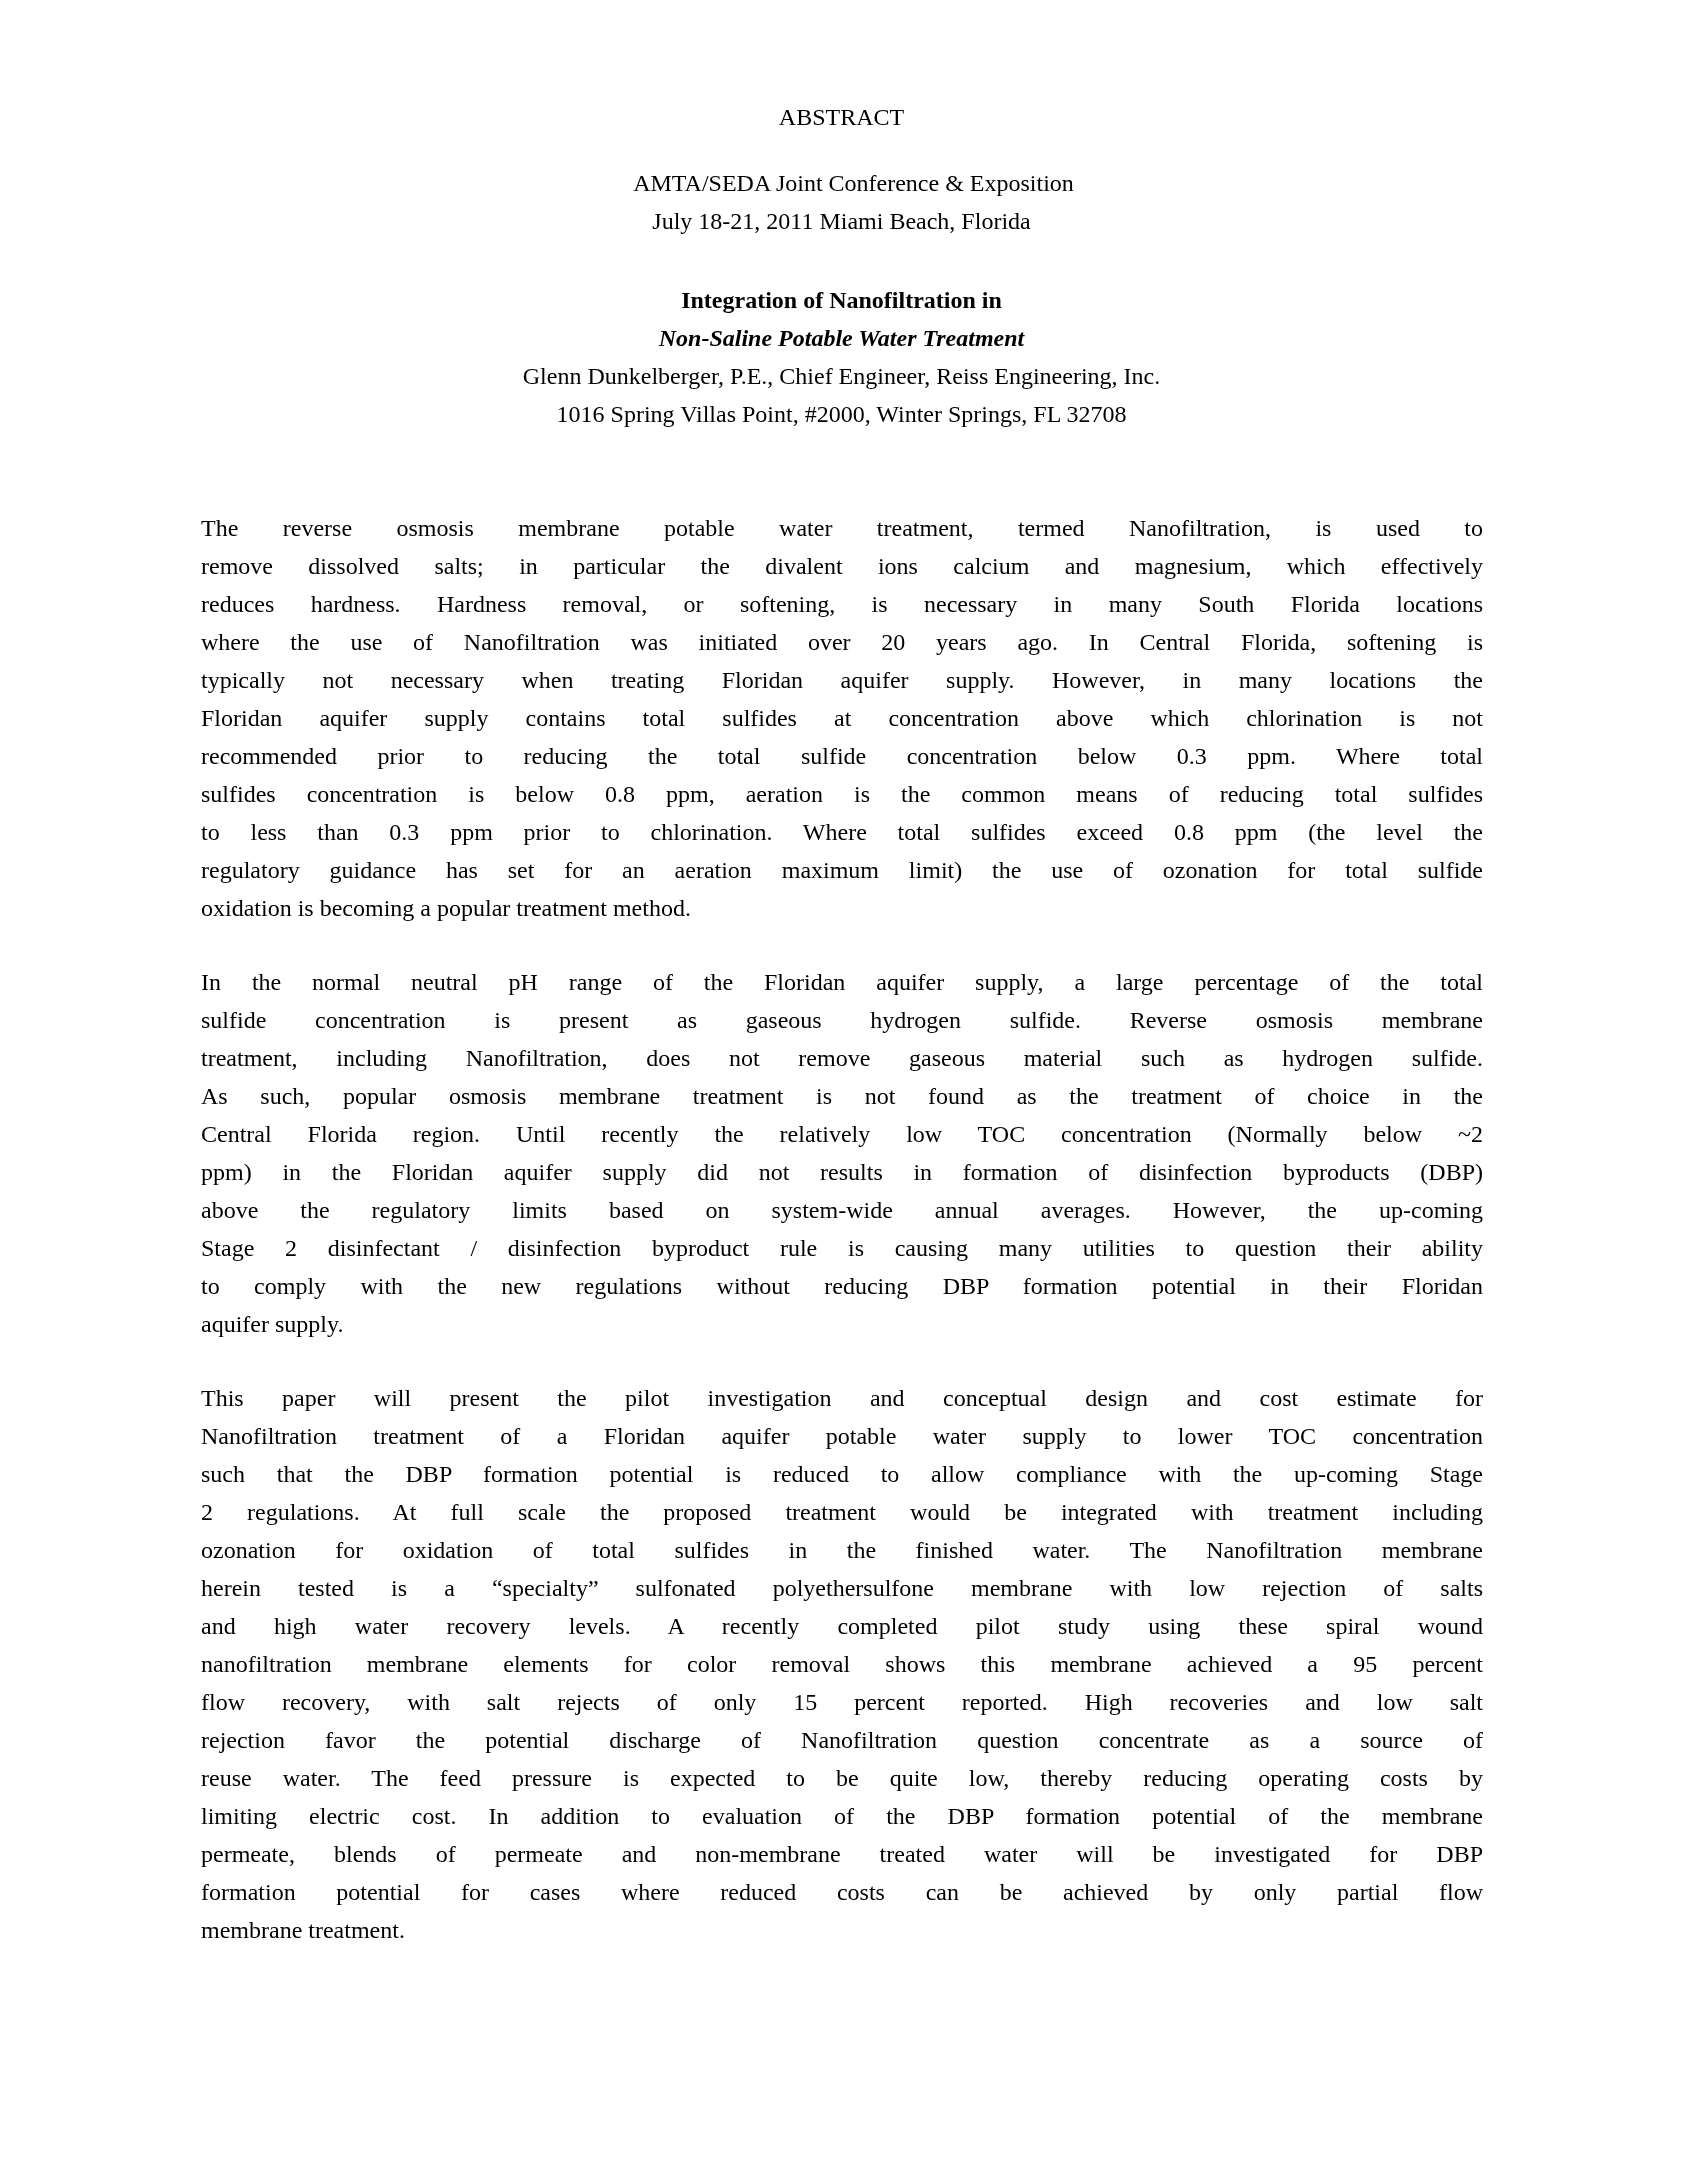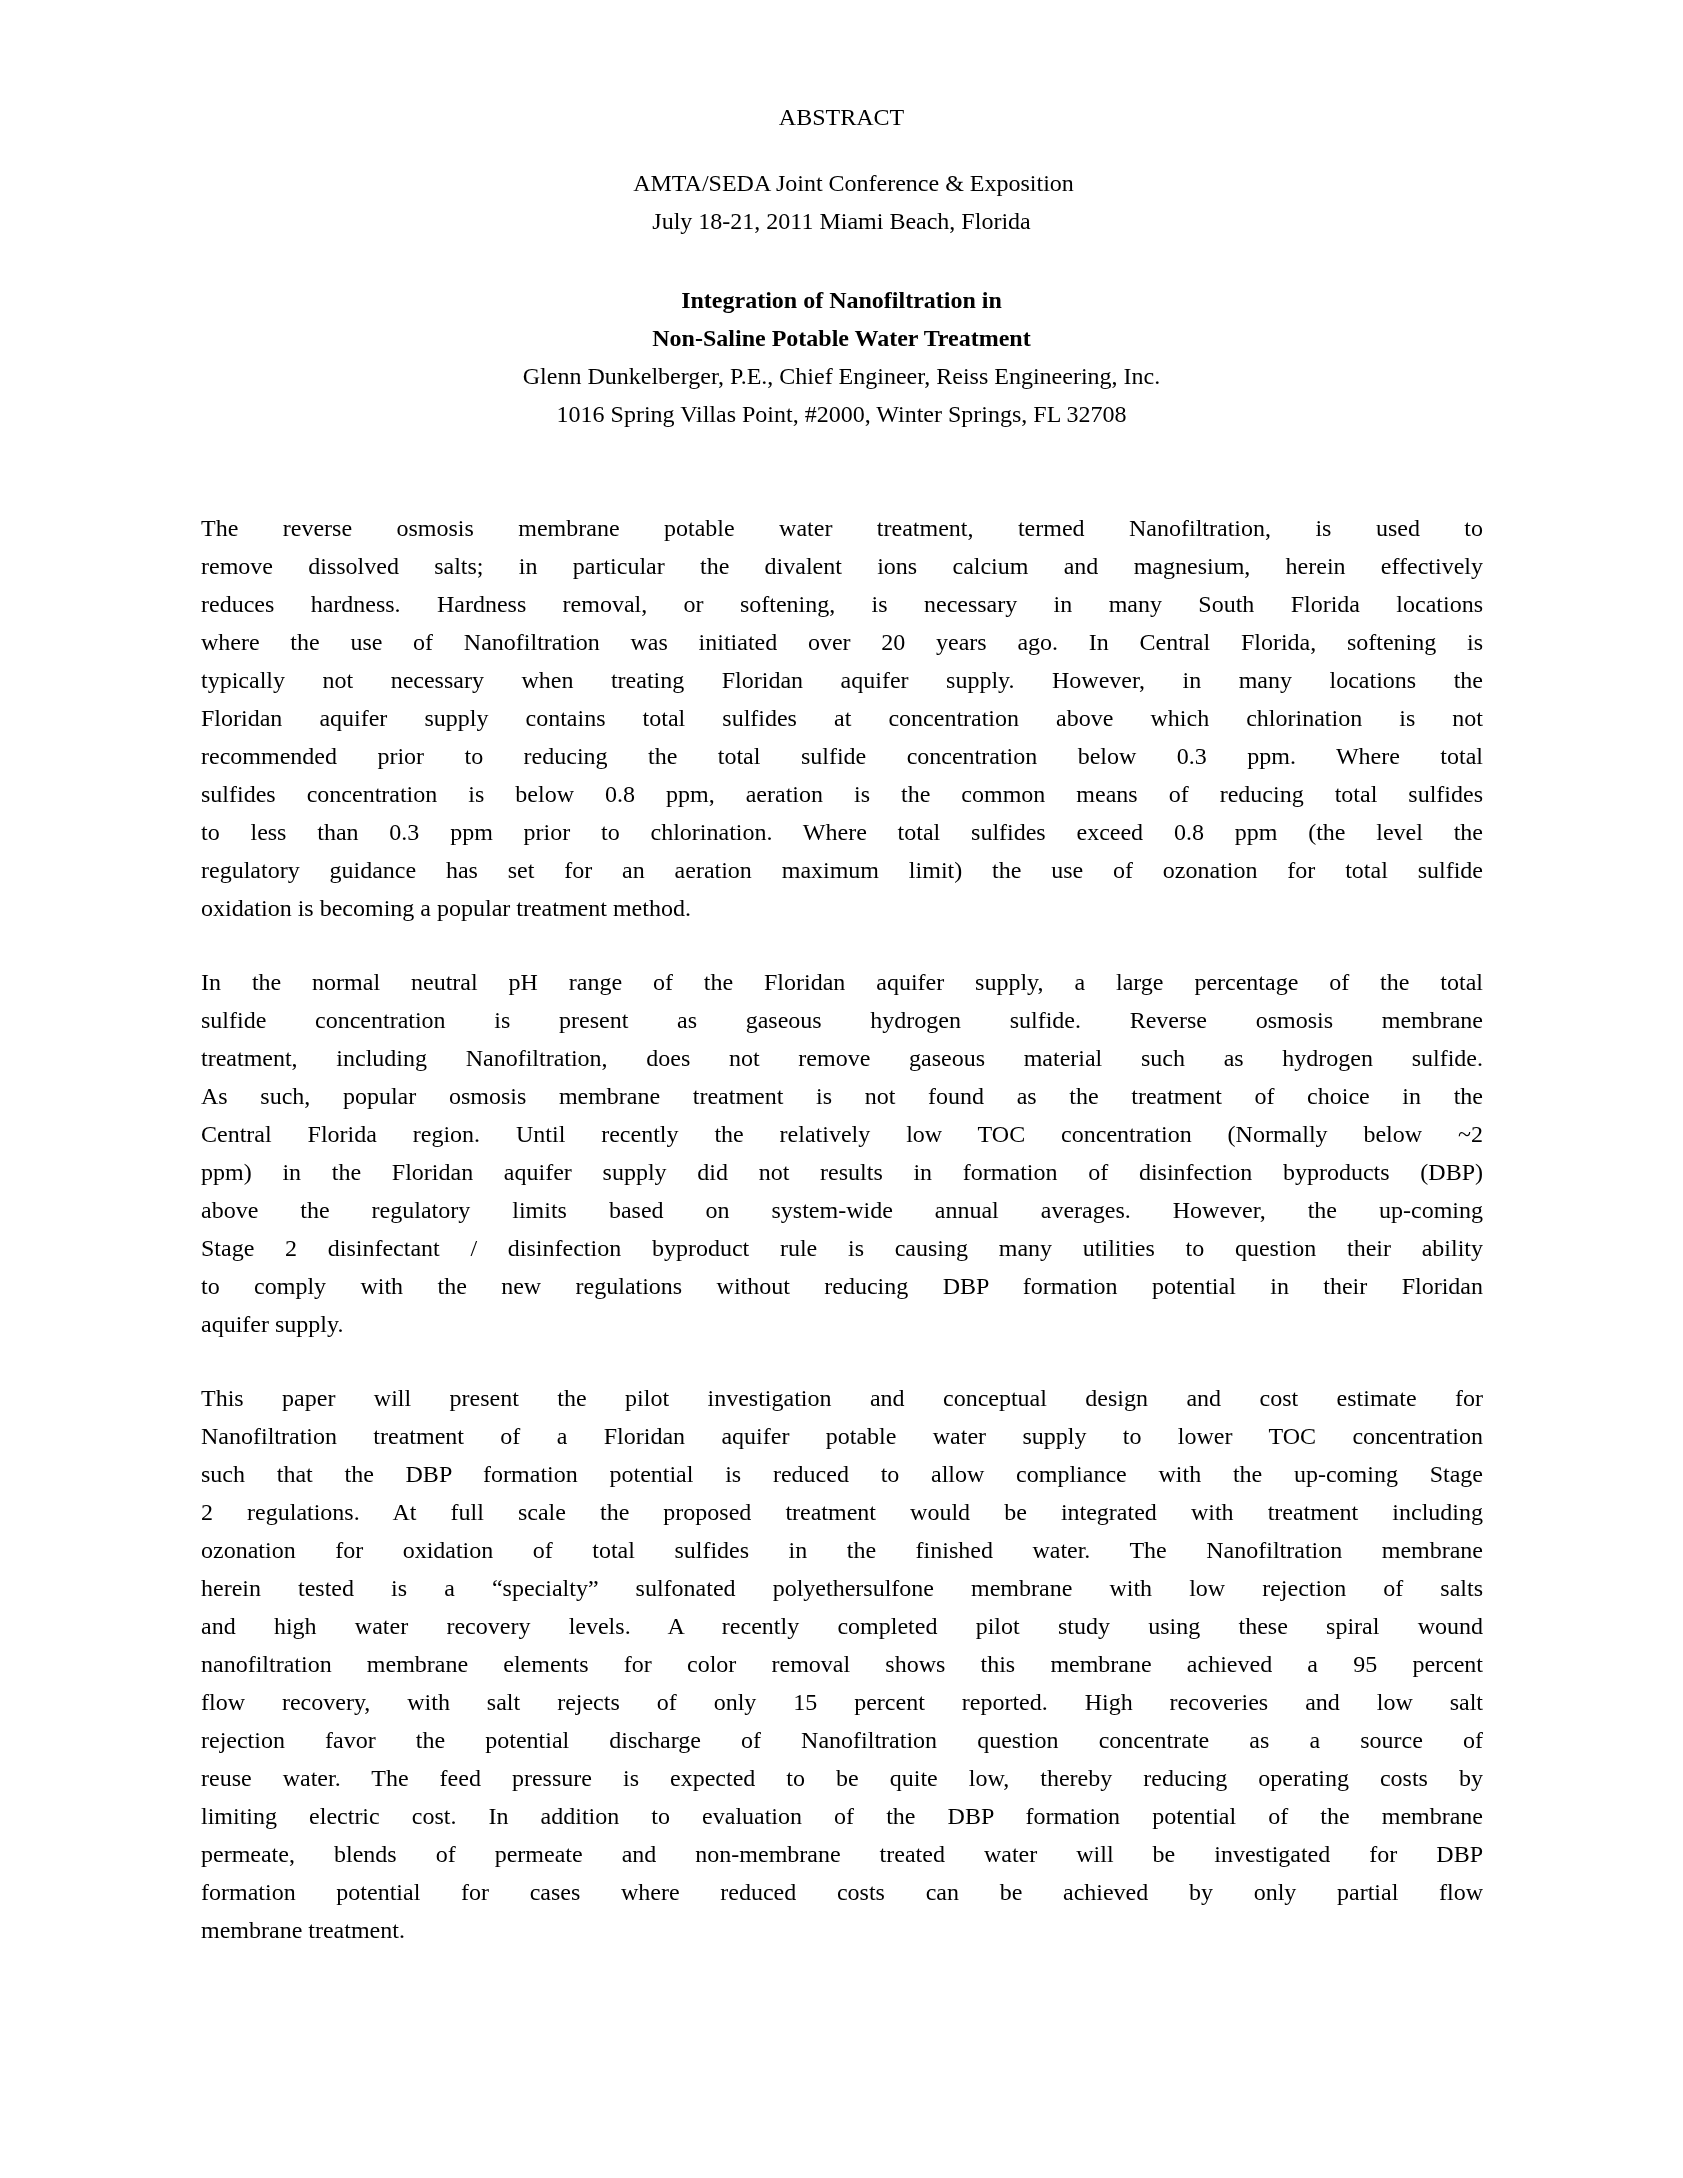--- a/index.html
+++ b/index.html
@@ -13,21 +13,21 @@
       font-size: 24px;
       line-height: 38px;
       overflow: hidden;
       box-sizing: border-box;
     }
     .header { text-align: center; padding-top: 98px; }
     .h-abstract { }
     .h-conf { margin-top: 28px; padding-left: 24px; }
     .h-date { }
     .h-title1 { margin-top: 41px; font-weight: bold; }
-    .h-title2 { font-weight: bold; }
+    .h-title2 { font-weight: bold; font-style: italic; }
     .h-author { }
     .h-address { }
     .docbody { margin: 0 200px 0 201px; }
     .para { margin-top: 36px; }
     .para.first { margin-top: 76px; }
     .para > div {
       text-align: justify;
       text-align-last: justify;
       white-space: normal;
     }
@@ -44,21 +44,21 @@
     <div class="h-conf">AMTA/SEDA Joint Conference &amp; Exposition</div>
     <div class="h-date">July 18-21, 2011 Miami Beach, Florida</div>
     <div class="h-title1">Integration of Nanofiltration in</div>
     <div class="h-title2">Non-Saline Potable Water Treatment</div>
     <div class="h-author">Glenn Dunkelberger, P.E., Chief Engineer, Reiss Engineering, Inc.</div>
     <div class="h-address">1016 Spring Villas Point, #2000, Winter Springs, FL  32708</div>
   </div>
   <div class="docbody">
     <div class="para first">
         <div>The reverse osmosis membrane potable water treatment, termed Nanofiltration, is used to</div>
-        <div>remove dissolved salts; in particular the divalent ions calcium and magnesium, herein effectively</div>
+        <div>remove dissolved salts; in particular the divalent ions calcium and magnesium, which effectively</div>
         <div>reduces hardness.  Hardness removal, or softening, is necessary in many South Florida locations</div>
         <div>where the use of Nanofiltration was initiated over 20 years ago.  In Central Florida, softening is</div>
         <div>typically not necessary when treating Floridan aquifer supply.  However, in many locations the</div>
         <div>Floridan aquifer supply contains total sulfides at concentration above which chlorination is not</div>
         <div>recommended prior to reducing the total sulfide concentration below 0.3 ppm.   Where total</div>
         <div>sulfides concentration is below 0.8 ppm, aeration is the common means of reducing total sulfides</div>
         <div>to less than 0.3 ppm prior to chlorination.  Where total sulfides exceed 0.8 ppm (the level the</div>
         <div>regulatory guidance has set for an aeration maximum limit) the use of ozonation for total sulfide</div>
         <div>oxidation is becoming a popular treatment method.</div>
       </div>

